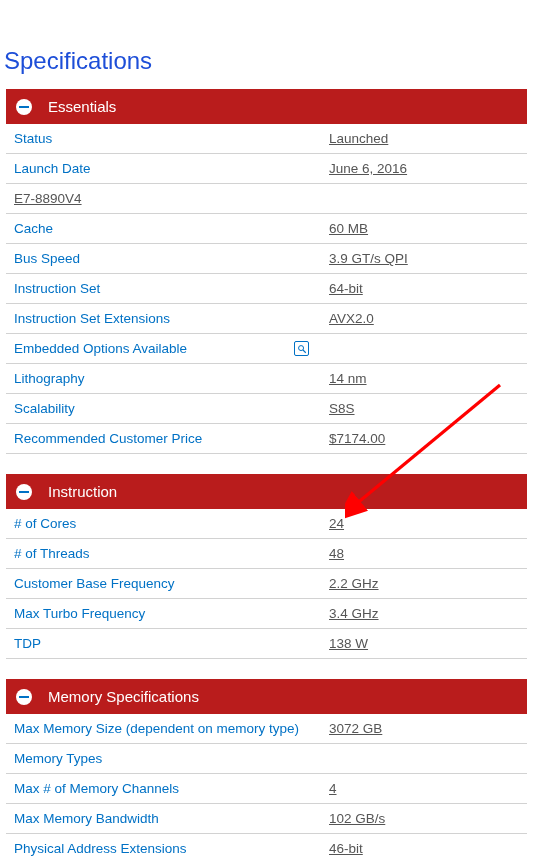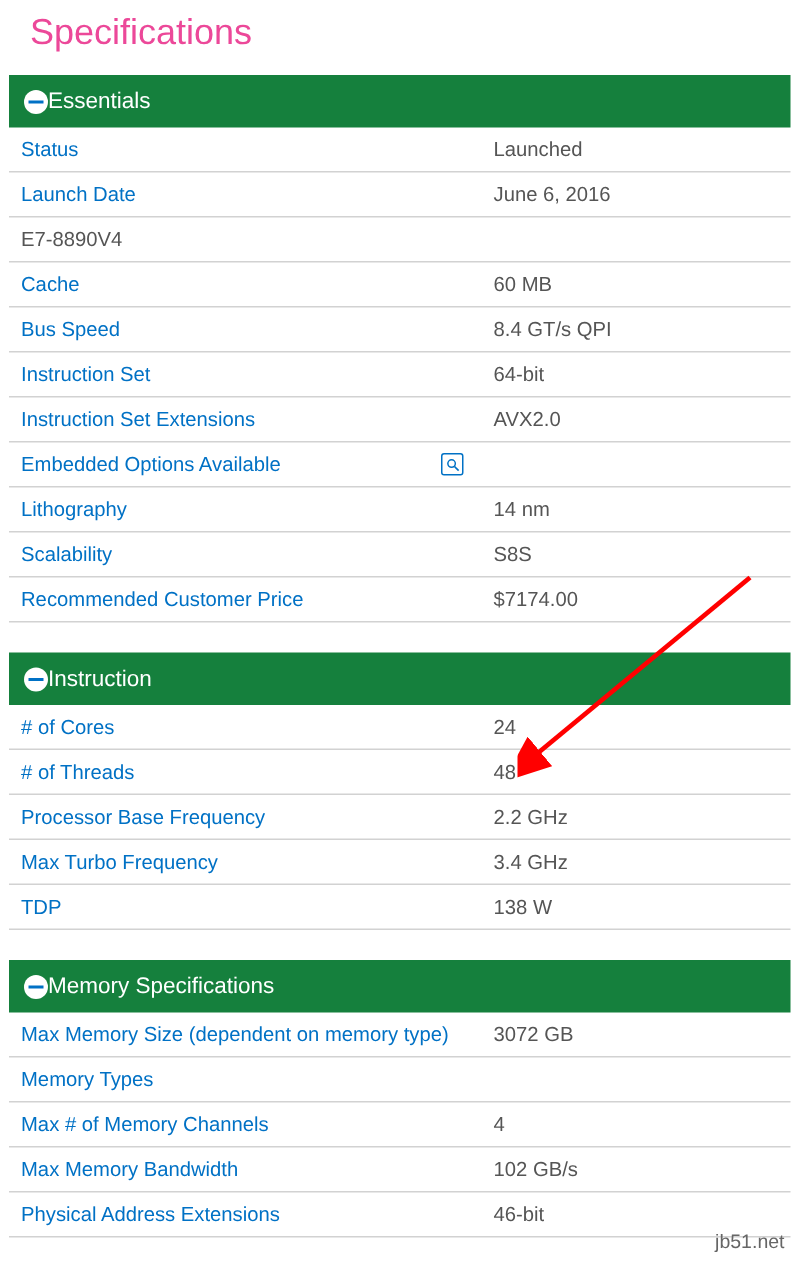--- a/index.html
+++ b/index.html
@@ -3,35 +3,36 @@
   <meta charset="utf-8">
   <style>
     * { margin: 0; padding: 0; box-sizing: border-box; }
     body {
       font-family: Arial, Helvetica, sans-serif;
       background: #fff;
       width: 533px;
       position: relative;
     }
     .page-title {
-      color: #ec4899;
+      color: #1d4ed8;
       font-size: 24px;
       font-weight: 400;
-      padding: 8px 10px 14px 20px;
+      padding: 8px 10px 14px 4px;
+      margin-top: 39px;
     }
     .section {
       margin: 0 6px 20px 6px;
     }
     .section-header {
-      background: #15803d;
+      background: #b91c1c;
       color: #fff;
       padding: 9px 10px;
       display: flex;
       align-items: center;
-      gap: 0;
+      gap: 16px;
     }
     .minus-icon {
       width: 16px;
       height: 16px;
       background: #fff;
       border-radius: 50%;
       position: relative;
       flex-shrink: 0;
     }
     .minus-icon::after {
@@ -60,20 +61,21 @@
       font-size: 13.5px;
       display: flex;
       align-items: center;
       gap: 6px;
     }
     .spec-value {
       flex: 1;
       padding: 7px 8px;
       color: #555;
       font-size: 13.5px;
+      text-decoration: underline;
     }
     .info-icon {
       display: inline-flex;
       width: 15px;
       height: 15px;
       border: 1px solid #0071c5;
       align-items: center;
       justify-content: center;
       font-size: 10px;
       color: #0071c5;
@@ -128,21 +130,21 @@
       <div class="spec-row">
         <div class="spec-label">
           <span>Cache</span>
         </div>
         <div class="spec-value">60 MB</div>
       </div>
       <div class="spec-row">
         <div class="spec-label">
           <span>Bus Speed</span>
         </div>
-        <div class="spec-value">8.4 GT/s QPI</div>
+        <div class="spec-value">3.9 GT/s QPI</div>
       </div>
       <div class="spec-row">
         <div class="spec-label">
           <span>Instruction Set</span>
         </div>
         <div class="spec-value">64-bit</div>
       </div>
       <div class="spec-row">
         <div class="spec-label">
           <span>Instruction Set Extensions</span>
@@ -194,21 +196,21 @@
         <div class="spec-value">24</div>
       </div>
       <div class="spec-row">
         <div class="spec-label">
           <span># of Threads</span>
         </div>
         <div class="spec-value">48</div>
       </div>
       <div class="spec-row">
         <div class="spec-label">
-          <span>Processor Base Frequency</span>
+          <span>Customer Base Frequency</span>
         </div>
         <div class="spec-value">2.2 GHz</div>
       </div>
       <div class="spec-row">
         <div class="spec-label">
           <span>Max Turbo Frequency</span>
         </div>
         <div class="spec-value">3.4 GHz</div>
       </div>
       <div class="spec-row">

